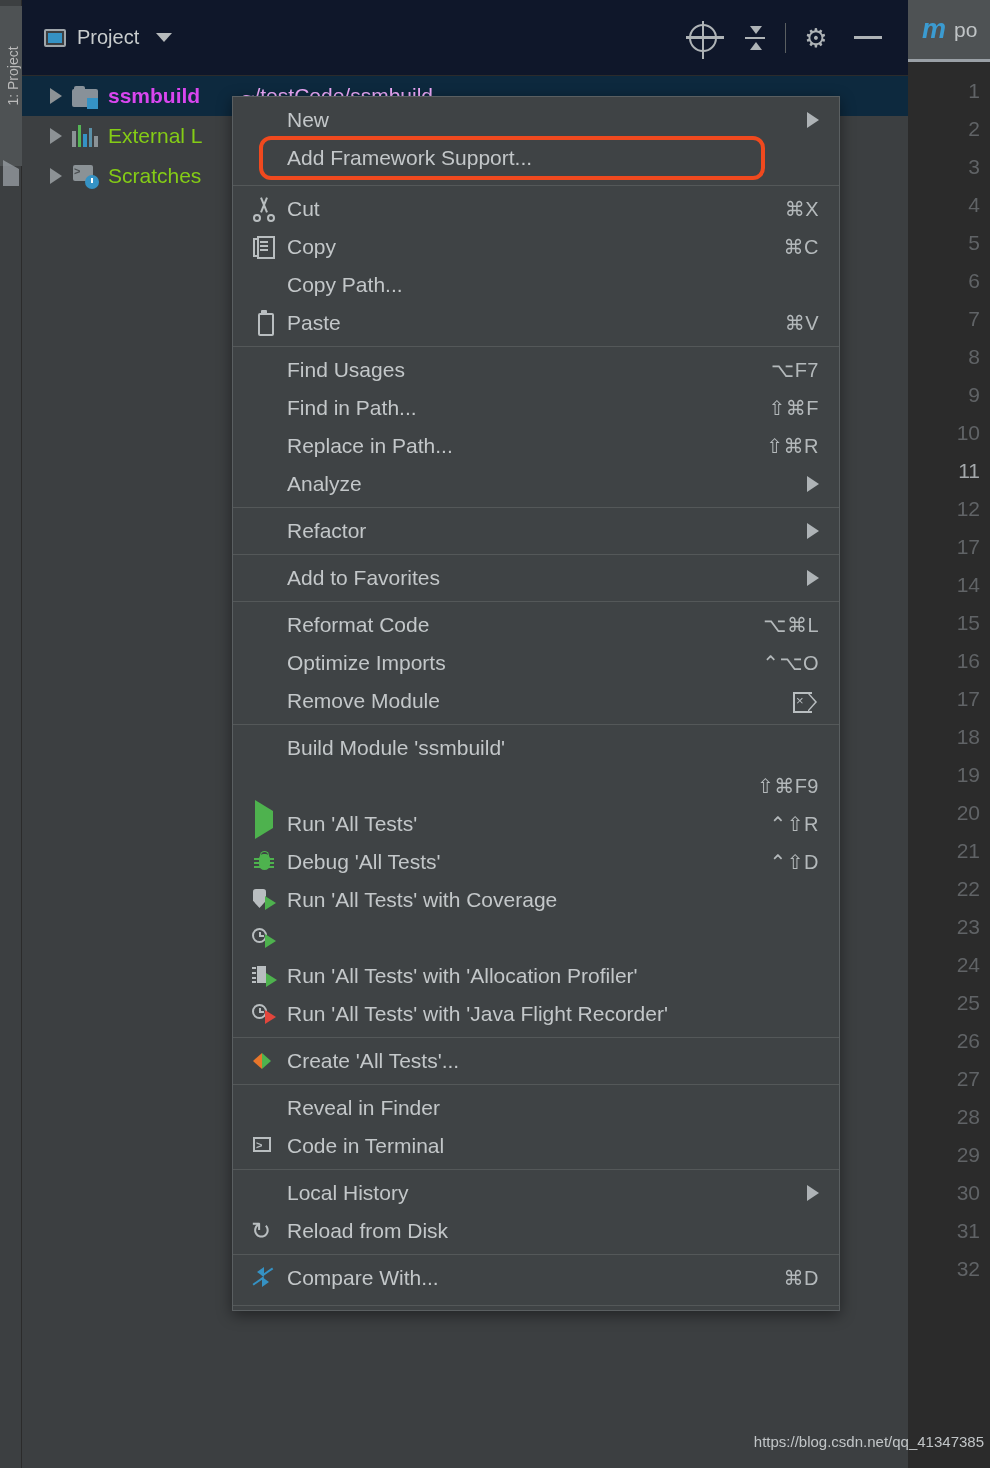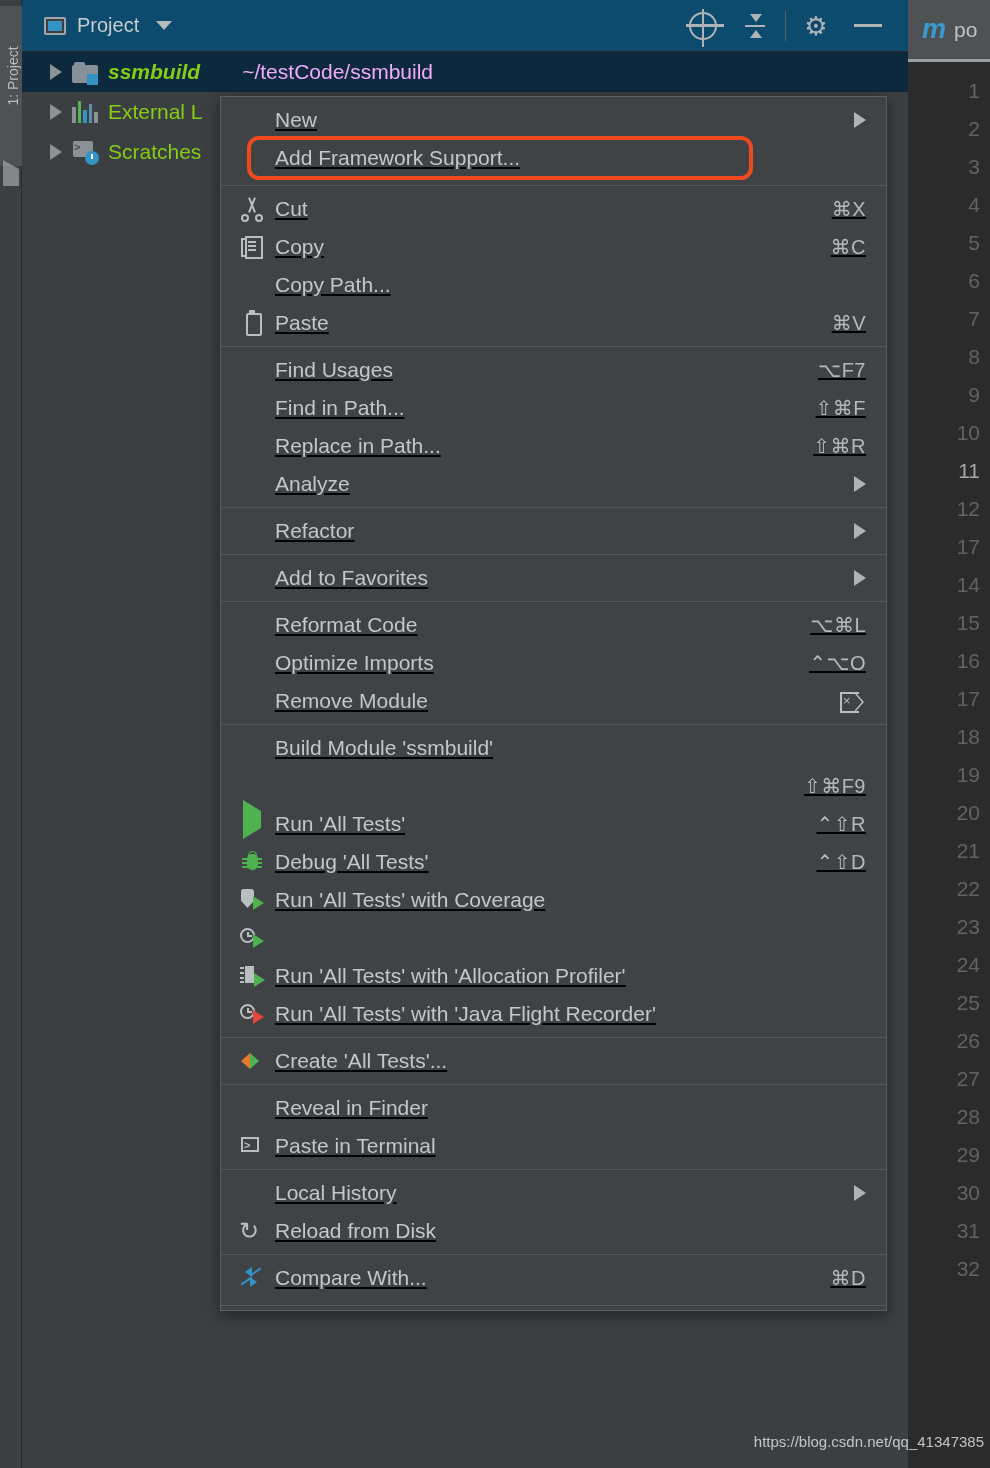--- a/index.html
+++ b/index.html
@@ -31,22 +31,22 @@
     background: #9aa0a6; opacity:.75;
     clip-path: polygon(0 0, 100% 35%, 100% 100%, 0 100%);
   }
 
   
   .panel {
     position: absolute; left: 22px; top: 0; width: 886px; height: 1468px;
     background: #3c3f41;
   }
   .panel-toolbar {
-    position: relative; height: 52px; width: 886px;
-    background: #0c4a6e; border-bottom: 1px solid #2b2b2b;
+    position: relative; height: 76px; width: 886px;
+    background: #0f172a; border-bottom: 1px solid #2b2b2b;
     display: flex; align-items: center;
   }
   .pt-title { display:flex; align-items:center; gap:11px; padding-left: 22px; }
   .proj-icon {
     width: 22px; height: 18px; border: 2px solid #9fa6ab; border-radius: 2px;
     background: #3c3f41; position: relative;
   }
   .proj-icon::after {
     content:""; position:absolute; left:2px; top:2px; right:2px; bottom:2px;
     background:#3592c4;
@@ -77,21 +77,21 @@
   .ico-gear{width:26px;height:26px;position:relative;color:#aeb3b6;font-size:26px;line-height:26px;text-align:center;}
   .ico-minus{width:28px;height:3px;background:#aeb3b6;}
 
   
   .tree { position:relative; }
   .trow { height:40px; display:flex; align-items:center; padding-left:28px; gap:10px; position:relative;}
   .trow.sel { background:#0d293e; }
   .arrow { width:0;height:0;border-top:8px solid transparent;border-bottom:8px solid transparent;
            border-left:12px solid #8d9295; flex:none; }
   .tname { font-size:21px; color:#84cc16; white-space:nowrap; }
-  .tname.bold { font-weight:bold; color:#84cc16;font-style:italic; }
+  .tname.bold { font-weight:bold; color:#d946ef; }
   .tpath { font-size:21px; color:#f0abfc; margin-left:32px; white-space:nowrap;text-align:right; }
 
   .ic-folder{width:26px;height:21px;position:relative;flex:none;}
   .ic-folder::before{content:"";position:absolute;left:0;top:3px;width:26px;height:18px;background:#889199;border-radius:2px;}
   .ic-folder::after{content:"";position:absolute;left:2px;top:0;width:11px;height:5px;background:#889199;border-radius:2px 2px 0 0;}
   .ic-folder .badge{position:absolute;right:0px;bottom:-2px;width:11px;height:11px;background:#3592c4;z-index:2;}
 
   .ic-lib{width:26px;height:22px;display:flex;align-items:flex-end;gap:2px;flex:none;}
   .ic-lib i{display:block;width:4px;background:#8b9296;}
   .ic-lib i:nth-child(1){height:16px;}
@@ -101,25 +101,24 @@
   .ic-lib i:nth-child(5){height:11px;}
 
   .ic-scratch{width:26px;height:22px;position:relative;flex:none;}
   .ic-scratch::before{content:"";position:absolute;left:1px;top:0;width:20px;height:16px;background:#8b9296;border-radius:2px;}
   .ic-scratch .gt{position:absolute;left:2px;top:1px;color:#4a4e50;font-size:11px;font-weight:bold;line-height:11px;}
   .ic-scratch .clock{position:absolute;right:-1px;bottom:-2px;width:14px;height:14px;border-radius:50%;background:#3592c4;}
   .ic-scratch .clock::after{content:"";position:absolute;left:6px;top:3px;width:1.5px;height:5px;background:#fff;}
 
   
   .ctx {
-    position:absolute; left:220px; top:96px; width:667px;
+    position:absolute; left:232px; top:96px; width:608px;
     background:#3f4345; border:1px solid #5a5f61;
     box-shadow: 0 4px 14px rgba(0,0,0,.45);
     z-index: 30;
-    text-decoration: underline;
   }
   .mi {
     position:relative; height:38px; display:flex; align-items:center;
     padding-left: 54px; padding-right: 20px;
   }
   .mi .mlabel { font-size:21px; color:#c3c7c9; white-space:nowrap; }
   .mi .mkey { margin-left:auto; font-size:20px; color:#b4b9bb; white-space:nowrap; letter-spacing:.5px;}
   .mi .sub {
     margin-left:auto; width:0;height:0;
     border-top:8px solid transparent;border-bottom:8px solid transparent;border-left:12px solid #aeb3b6;
@@ -502,21 +501,21 @@
     <div class="sep"></div>
 
     <div class="mi">
       <span class="mlabel">Reveal in Finder</span>
     </div>
     <div class="mi">
       <span class="mico i-term">
         <span class="box"></span>
           <span class="p">&gt;_</span>
       </span>
-      <span class="mlabel">Paste in Terminal</span>
+      <span class="mlabel">Code in Terminal</span>
     </div>
     <div class="sep"></div>
 
     <div class="mi">
       <span class="mlabel">Local History</span>
       <span class="sub"></span>
     </div>
     <div class="mi">
       <span class="mico i-reload">↻</span>
       <span class="mlabel">Reload from Disk</span>

